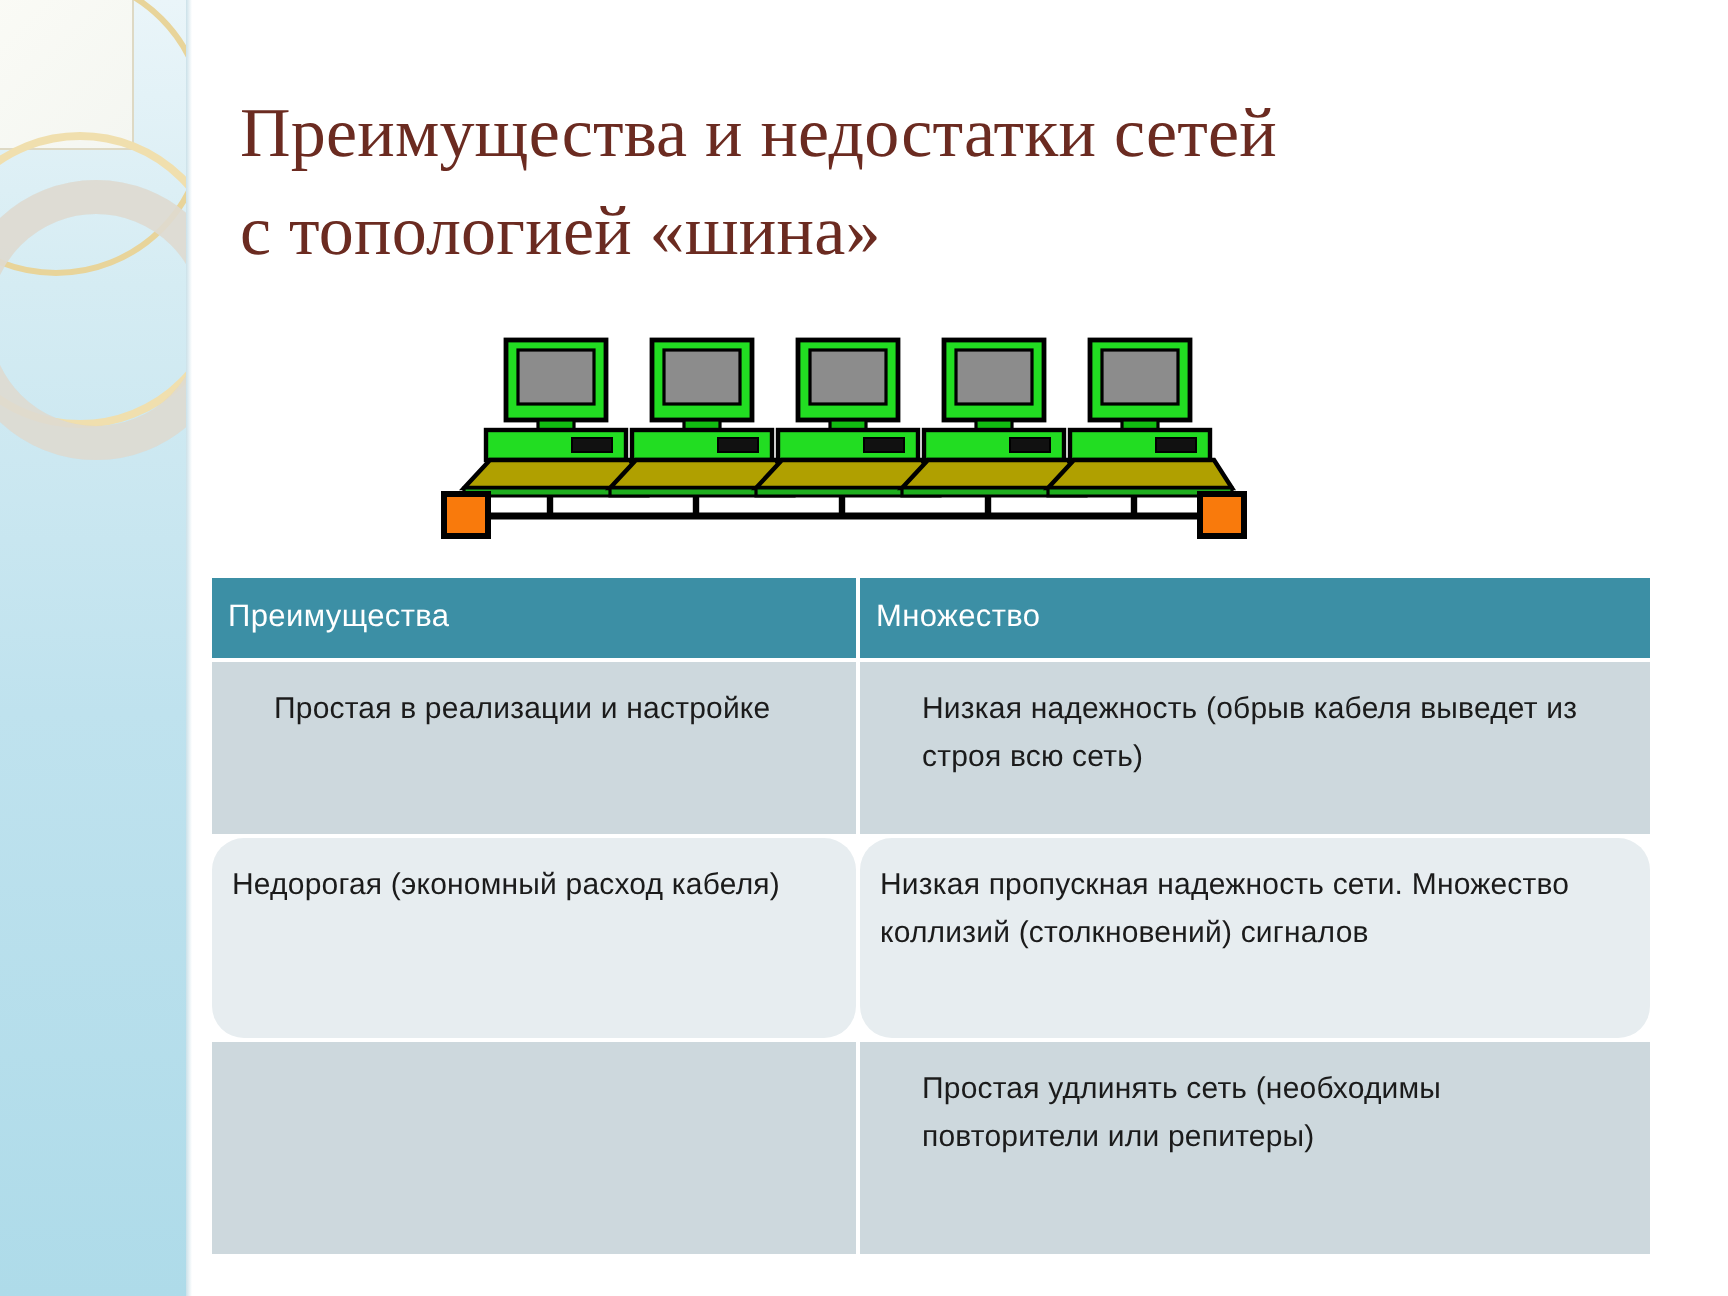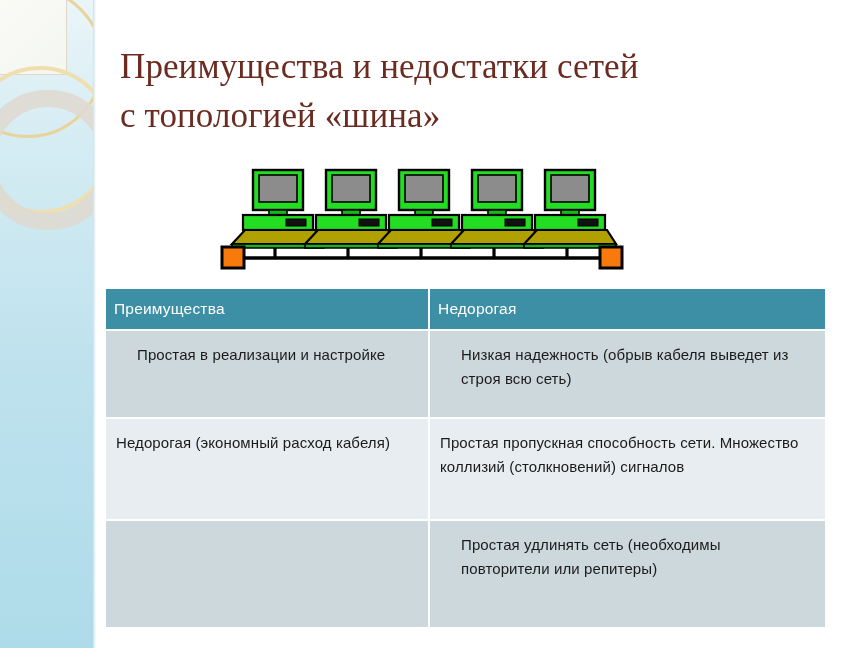--- a/index.html
+++ b/index.html
@@ -136,21 +136,21 @@
     vertical-align: top;
     padding: 12px 12px 12px 10px;
     line-height: 24px;
     letter-spacing: 0.1px;
   }
   .row-a td { background: #CDD8DD; padding-left: 31px; }
   .row-b td { background: #E7EDF0; }
   .col-adv { width: 322px; }
   .col-dis { width: 395px; }
   .h-row-1 td { height: 62px; }
-  .h-row-2 td { height: 76px; }
+  .h-row-2 td { height: 76px; border-radius: 16px; }
   .h-row-3 td { height: 82px; }
 </style>
 </head>
 <body>
 
 <div id="slide">
 
   <div class="deco-band">
     <div class="deco-rect"></div>
     <div class="deco-ring-gold"></div>
@@ -235,31 +235,31 @@
   </div>
 
   <table class="cmp-table">
     <colgroup>
       <col class="col-adv">
       <col class="col-dis">
     </colgroup>
     <thead>
       <tr>
         <th>Преимущества</th>
-        <th>Недорогая</th>
+        <th>Множество</th>
       </tr>
     </thead>
     <tbody>
       <tr class="row-a h-row-1">
         <td>Простая в реализации и настройке</td>
         <td>Низкая надежность (обрыв кабеля выведет из строя всю сеть)</td>
       </tr>
       <tr class="row-b h-row-2">
         <td>Недорогая (экономный расход кабеля)</td>
-        <td>Простая пропускная способность сети. Множество коллизий (столкновений) сигналов</td>
+        <td>Низкая пропускная надежность сети. Множество коллизий (столкновений) сигналов</td>
       </tr>
       <tr class="row-a h-row-3">
         <td></td>
         <td>Простая удлинять сеть (необходимы повторители или репитеры)</td>
       </tr>
     </tbody>
   </table>
 
 </div>
 

